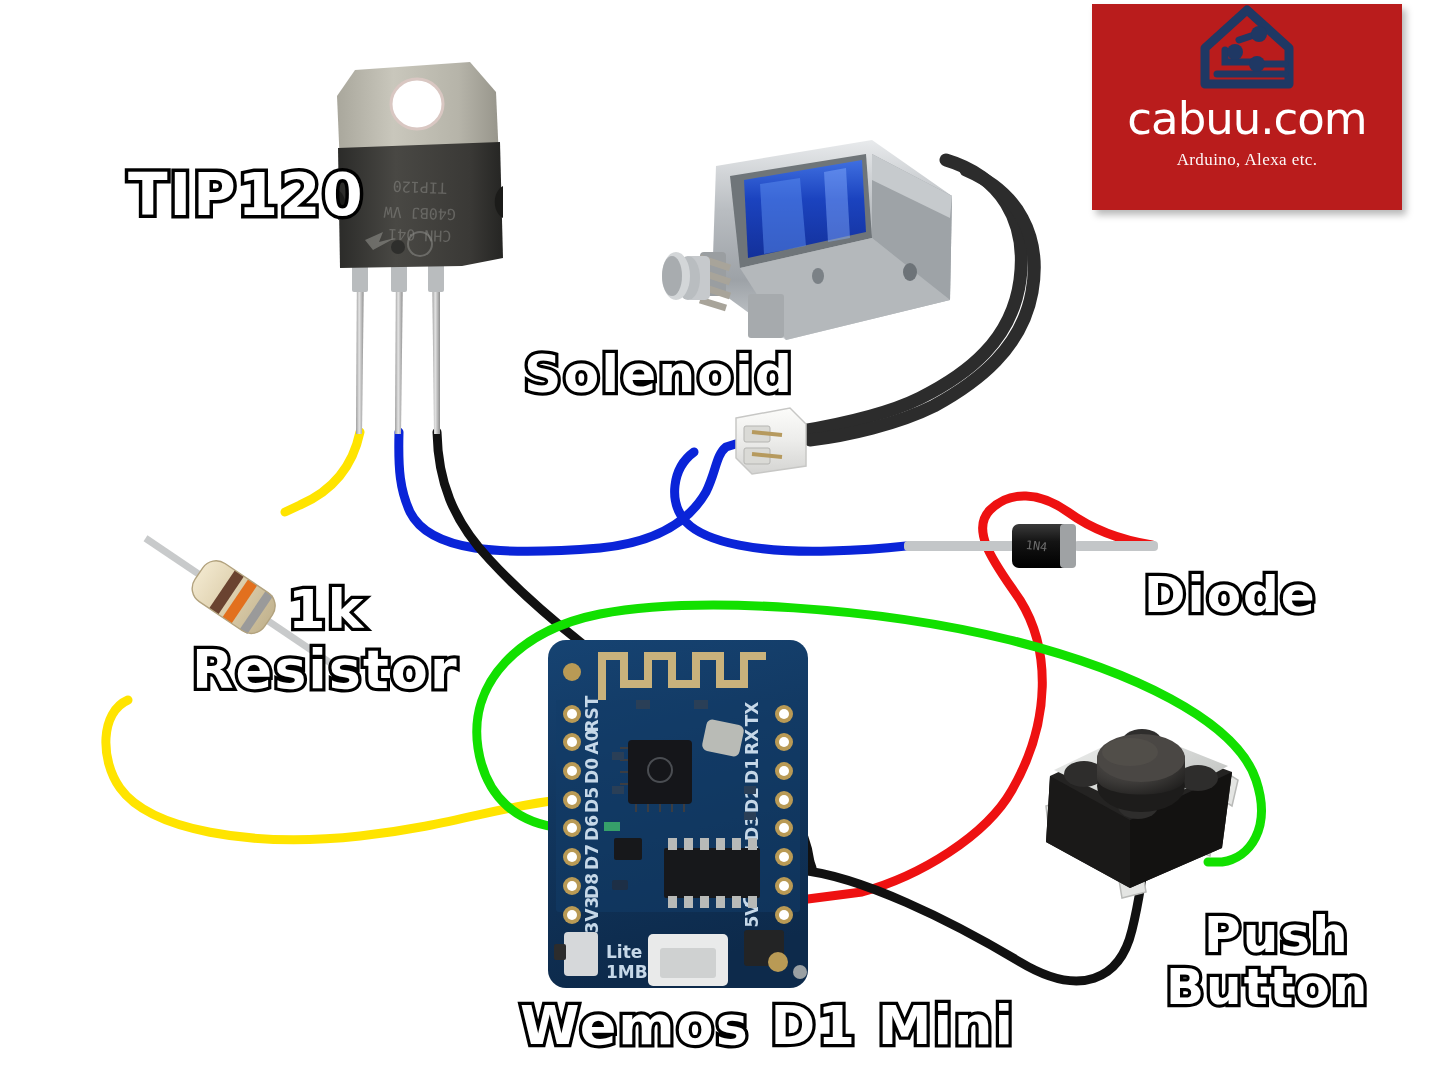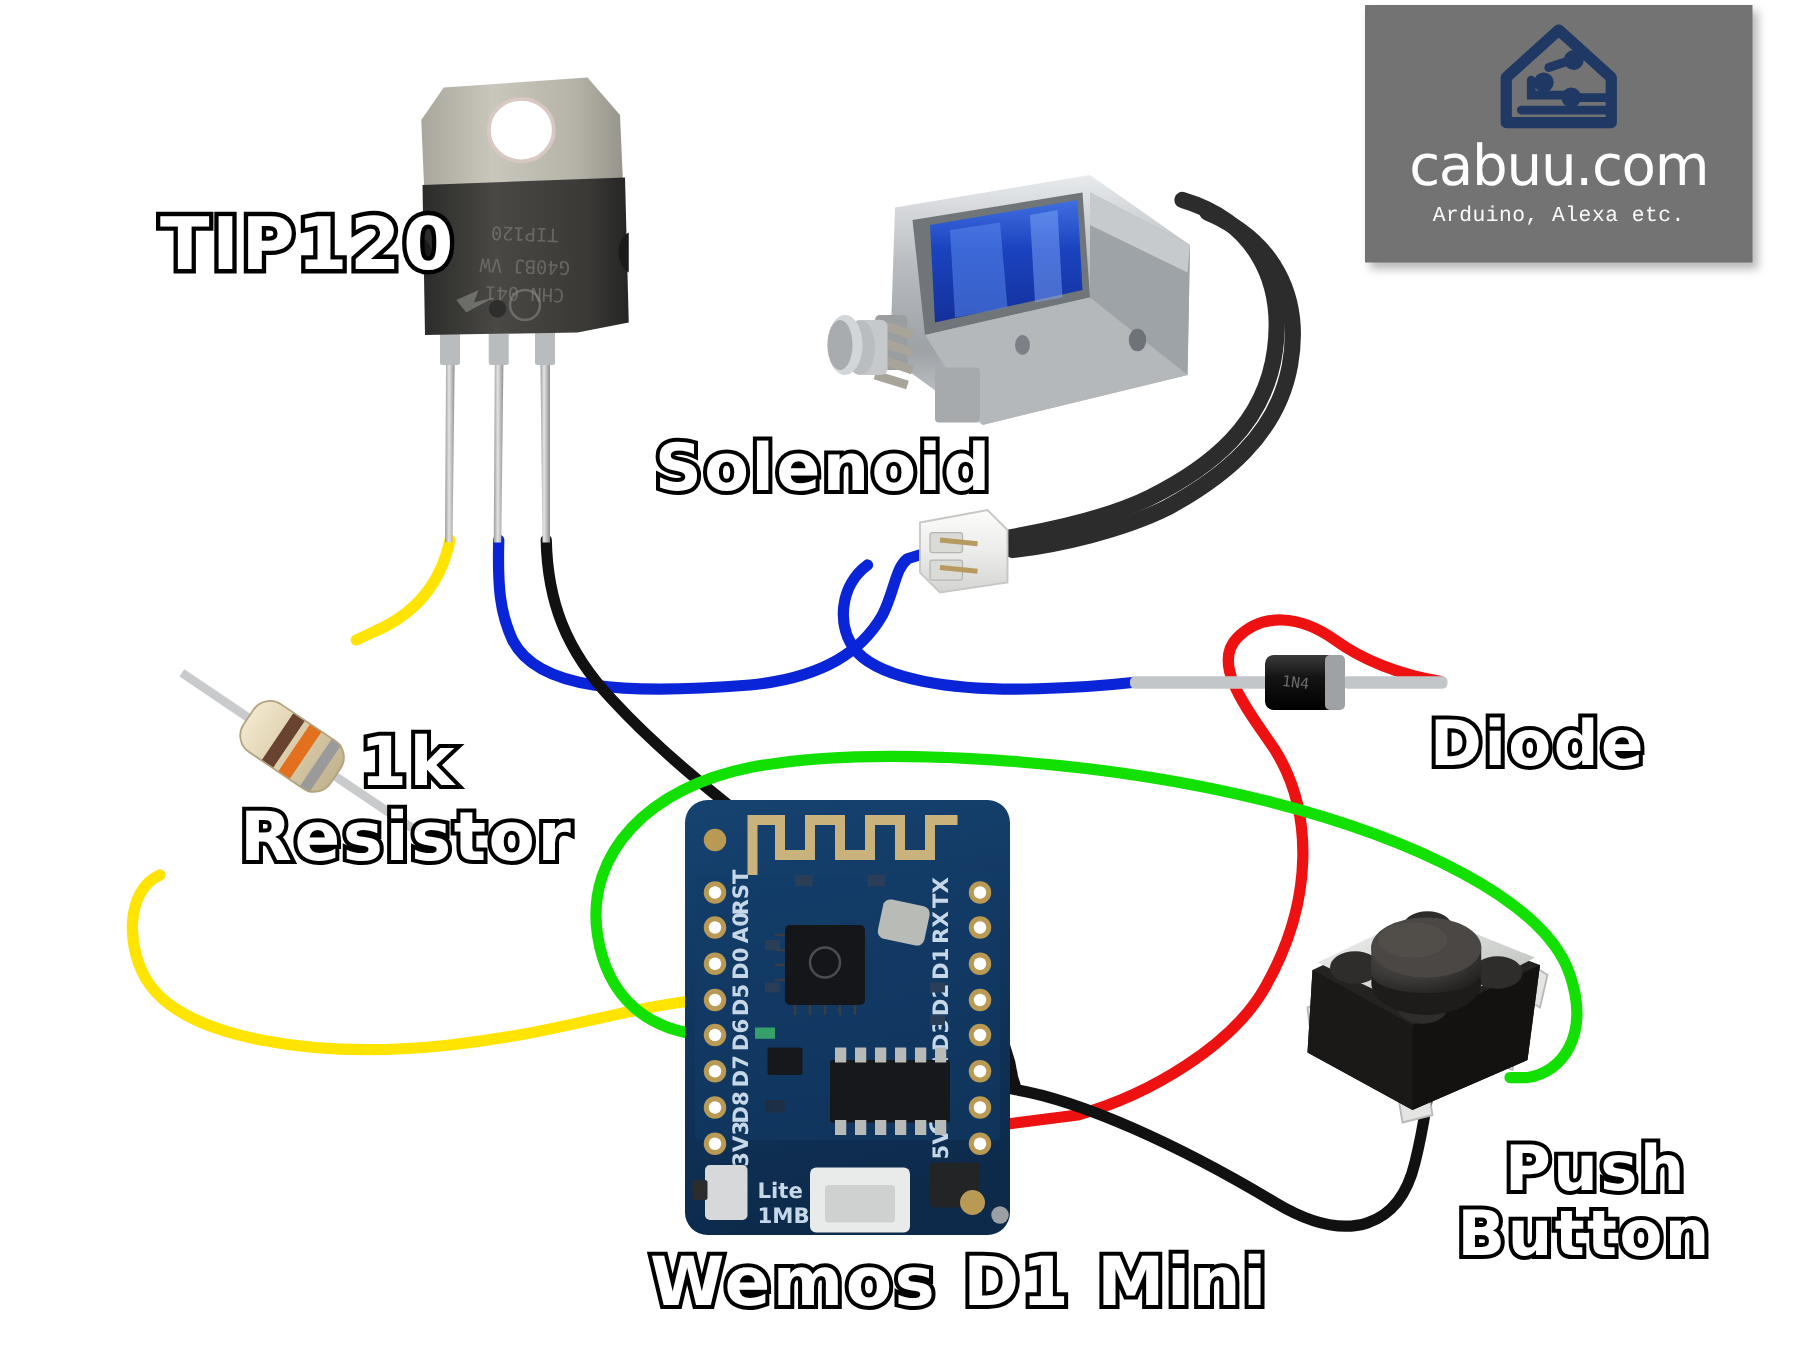--- a/index.html
+++ b/index.html
@@ -16,32 +16,32 @@
     font-family:"DejaVu Sans", sans-serif;
     font-weight:700;
     fill:#ffffff;
     stroke:#000000;
     paint-order:stroke fill;
     letter-spacing:2px;
   }
   .logo-box{position:absolute;z-index:30;}
   .logo-inner{
     width:100%;height:100%;
-    background:#737373;
+    background:#b91c1c;
     box-shadow:4px 5px 7px rgba(0,0,0,.28);
     display:flex;flex-direction:column;align-items:center;justify-content:flex-start;
-    box-sizing:border-box;padding-top:14px;
+    box-sizing:border-box;
   }
   .logo-word{
     font-family:"DejaVu Sans", sans-serif;
     color:#ffffff;font-size:45px;font-weight:400;letter-spacing:-1px;
     line-height:1;margin-top:6px;
   }
   .logo-sub{
-    font-family:Liberation Mono, monospace;
+    font-family:Liberation Serif, serif;
     color:#ffffff;font-size:17px;letter-spacing:.4px;margin-top:9px;opacity:.97;
   }
 </style>
 </head>
 <body>
 
 <div id="stage">
 
   <svg class="layer" id="wires" viewBox="0 0 1440 1080">
     <g fill="none" stroke-linecap="round" stroke-linejoin="round">

